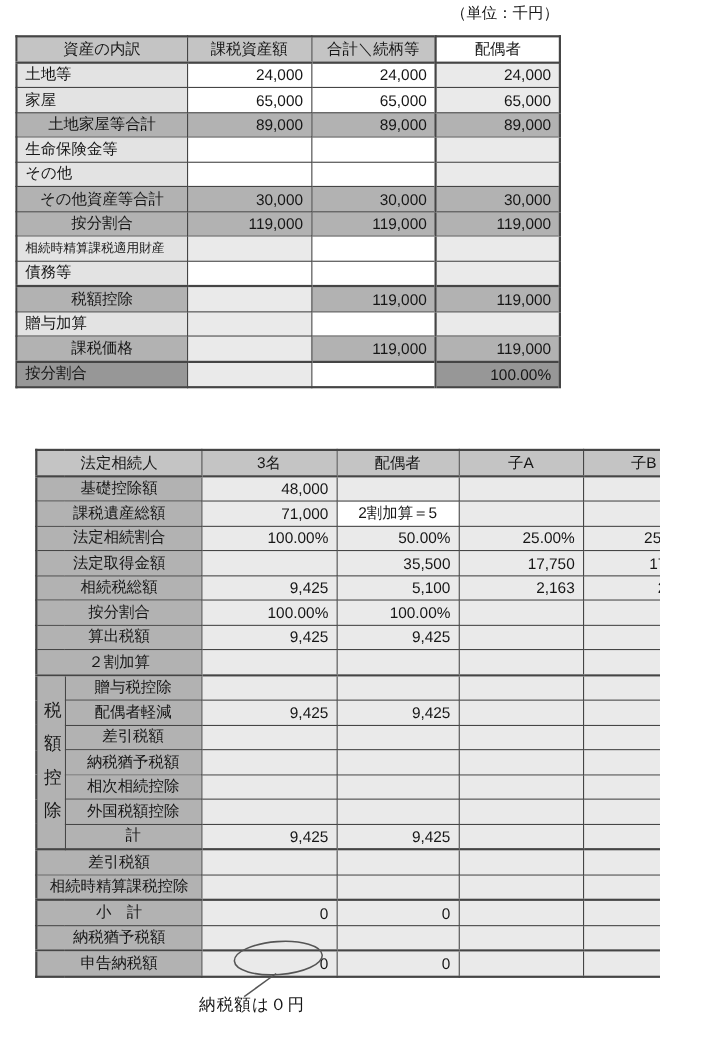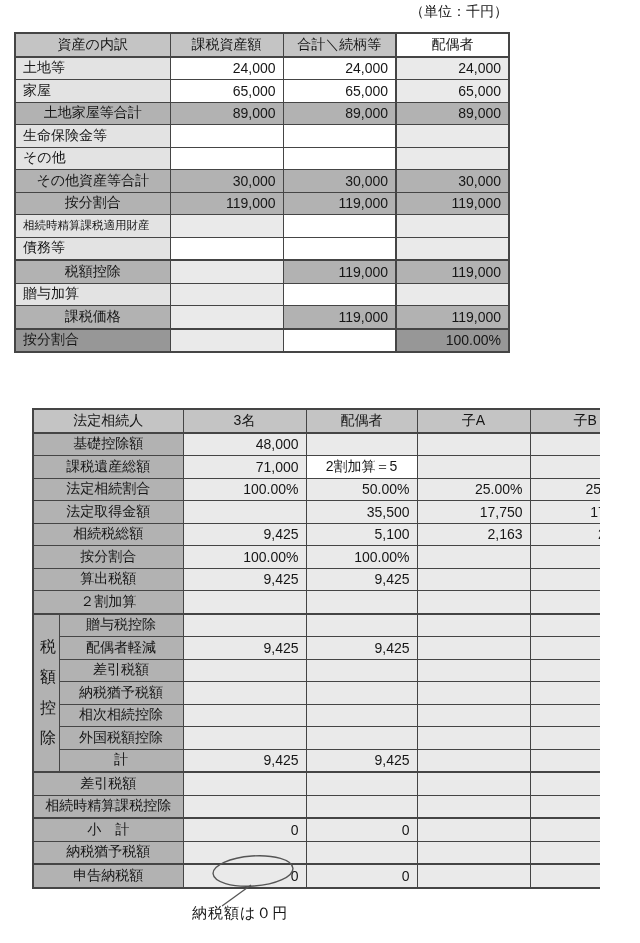--- a/index.html
+++ b/index.html
@@ -26,21 +26,21 @@
   .c-w{background:#fff;text-align:right;}
   .c-l{background:var(--light-bg);text-align:right;}
   .c-m{background:var(--total-bg);text-align:right;}
   .c-d{background:var(--dark-bg);text-align:right;}
   .c-c{background:#fff;text-align:center;}
   .c-sm{font-size:11.5px;}
   .c-vert{background:var(--total-bg);text-align:center;padding:0 6px;
           white-space:normal;word-break:break-all;line-height:1.9;font-size:16px;}
   .bold-col{border-left-width:2px;border-right-width:2px;}
   #annot-svg{position:absolute;left:0;top:0;width:640px;height:943px;pointer-events:none;}
-  .annot-text{position:absolute;left:192px;top:904px;font-size:15px;letter-spacing:1px;}
+  .annot-text{position:absolute;left:181px;top:904px;font-size:15px;letter-spacing:1px;}
 </style>
 </head>
 <body>
 
 <div class="page">
 
   <div class="unit">（単位：千円）</div>
 
   <table id="t1">
     <colgroup>

